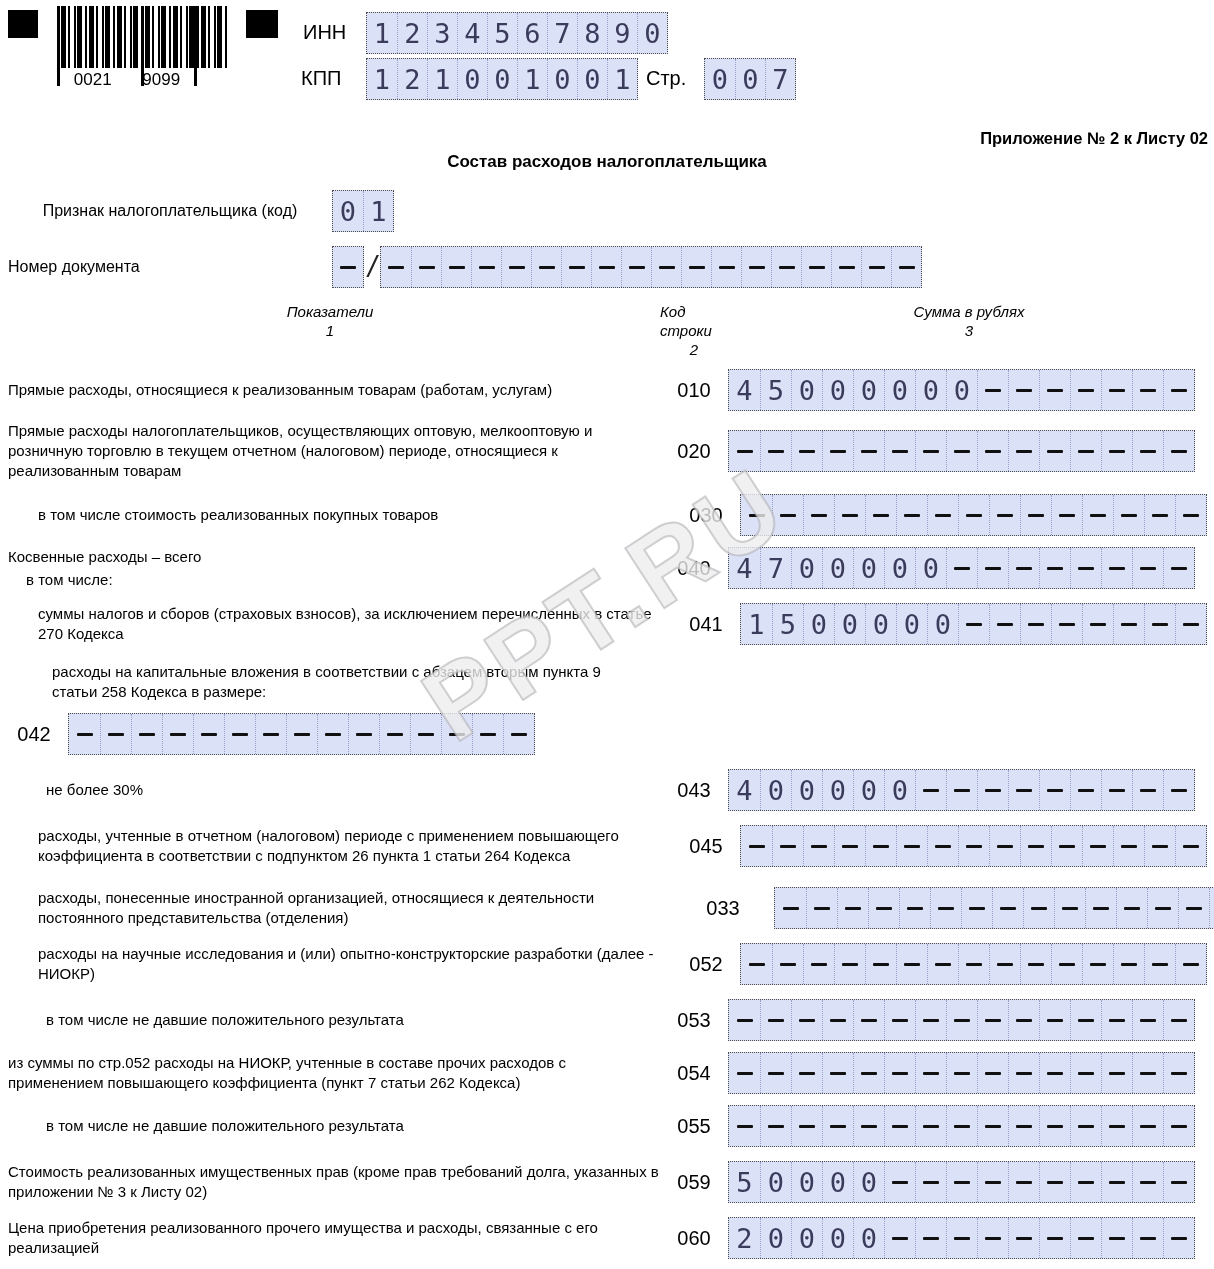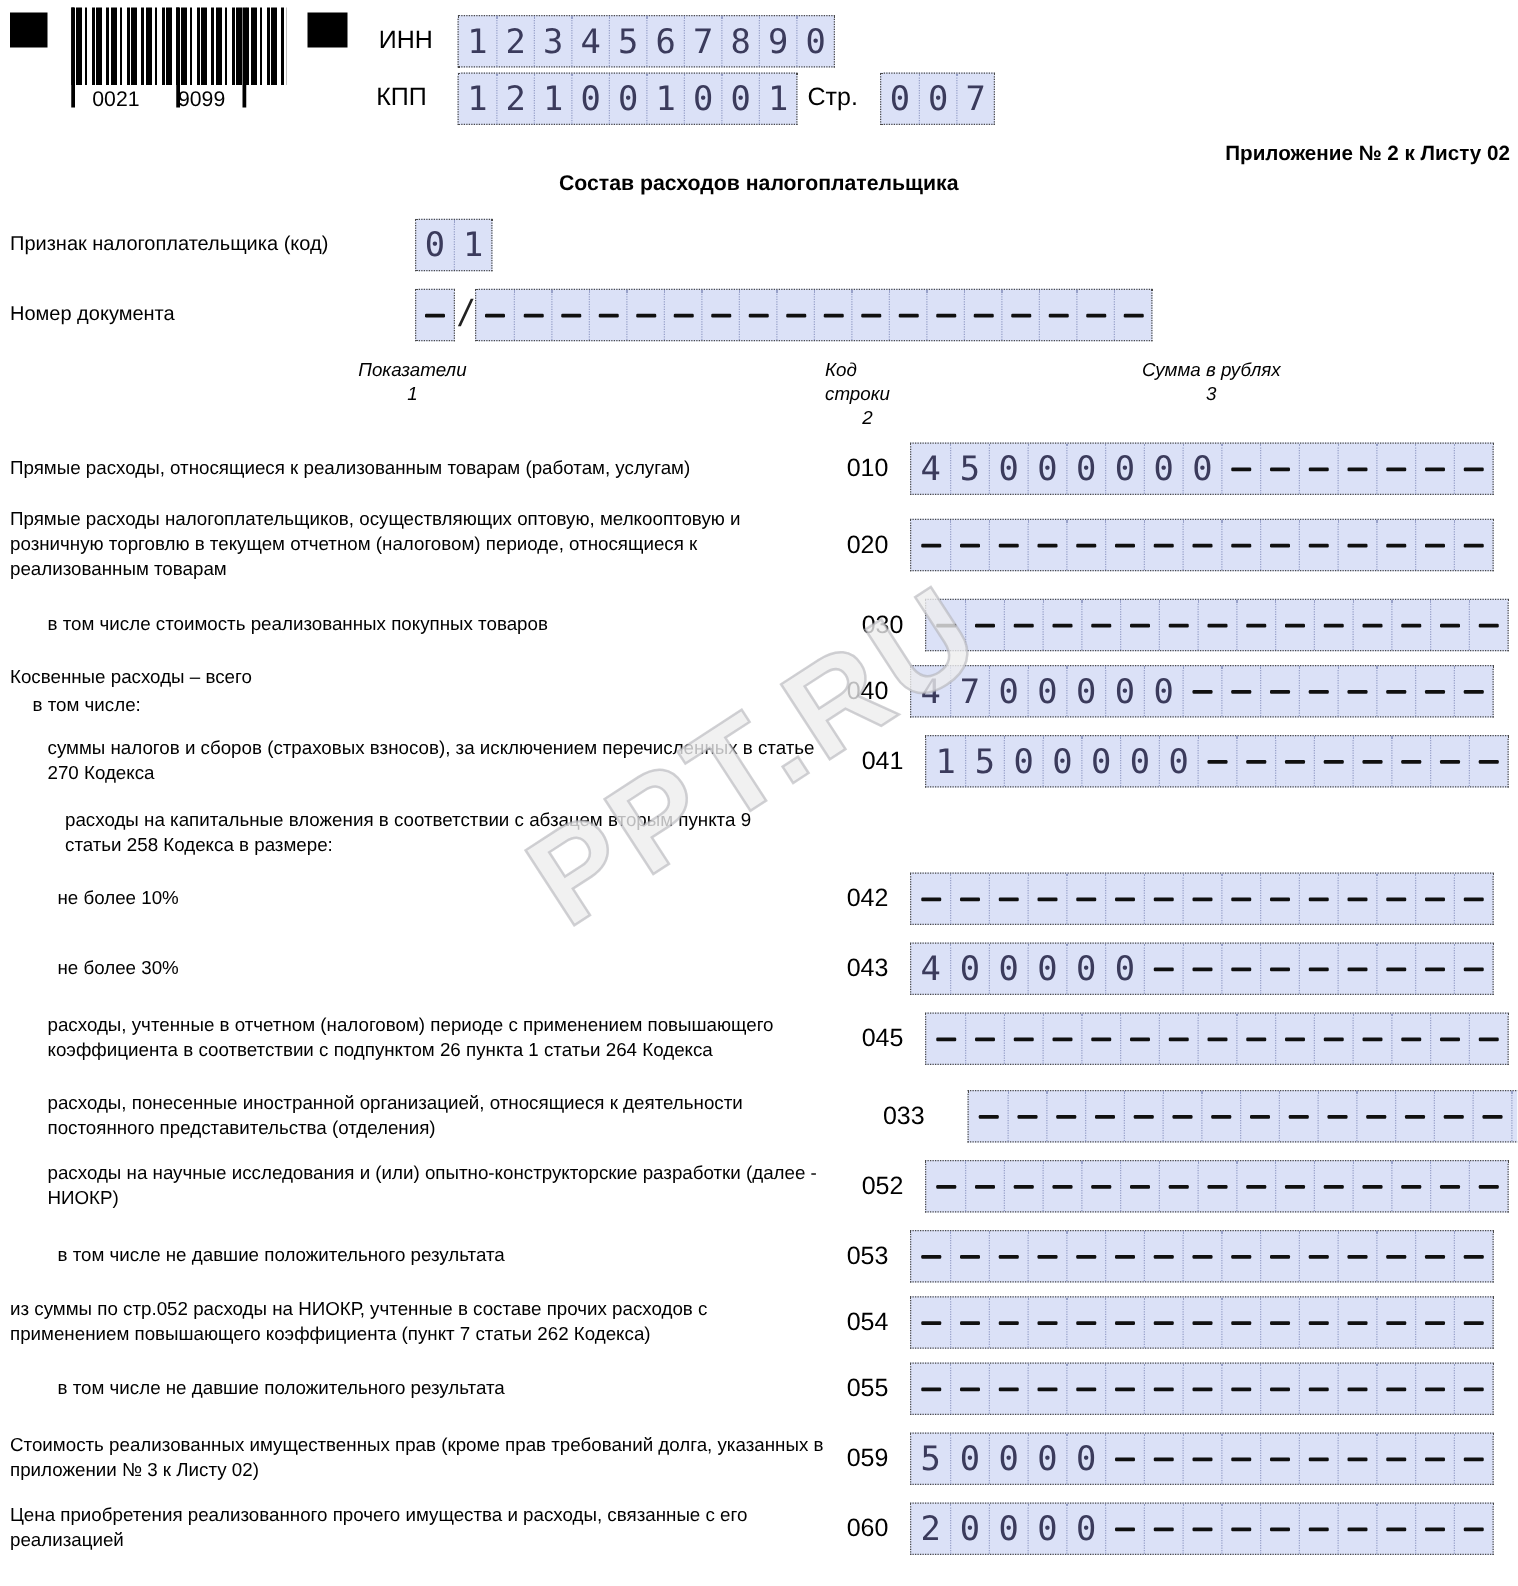--- a/index.html
+++ b/index.html
@@ -34,26 +34,26 @@
   
   .cellgroup { display: inline-flex; border: 1px dotted #4a4a4a; background: #dbe1f7; }
   .cell { width: 30px; height: 40px; display: flex; align-items: center; justify-content: center;
     border-left: 1px dotted #98a1c9; }
   .cell:first-child { border-left: none; }
   .digit { font-family: "DejaVu Sans Mono", monospace; font-size: 27px; line-height: 1;
     color: #3b3b5c; font-weight: normal; }
   .dash { width: 16px; height: 3px; background: #101010; border-radius: 1px; }
 
   
-  .appendix { margin: 12px 6px 0 0; text-align: right; font-weight: bold; font-size: 16.5px; }
+  .appendix { margin: 27px 6px 0 0; text-align: right; font-weight: bold; font-size: 16.5px; }
   .form-title { margin-top: 4px; text-align: center; font-weight: bold; font-size: 17px; }
 
   
   .meta-row { display: flex; align-items: center; }
-  .meta-row.attr { margin-top: 18px; }
+  .meta-row.attr { margin-top: 18px; text-align: center; }
   .meta-row.docnum { margin-top: 14px; }
   .meta-label { flex: 0 0 332px; padding-left: 8px; font-size: 16px; }
   .slash { font-size: 30px; font-style: italic; margin: 0 4px; color: #222; line-height: 40px; }
 
   
   .colheads { display: flex; margin-top: 14px; font-style: italic; font-size: 15px; }
   .colhead { display: flex; flex-direction: column; align-items: center; line-height: 19px; }
   .colhead.c1 { flex: 0 0 660px; }
   .colhead.c2 { flex: 0 0 68px; }
   .colhead.c3 { flex: 0 0 482px; }
@@ -553,24 +553,20 @@
 
   <div class="trow ind1 no-field">
     <div class="tlabel">
       <div class="tlabel-main">расходы на капитальные вложения в соответствии с абзацем вторым пункта 9 статьи 258 Кодекса в размере:</div>
 
     </div>
 
   </div>
 
   <div class="trow ind2" data-code="042">
-    <div class="tlabel">
-      <div class="tlabel-main">не более 10%</div>
-
-    </div>
     <div class="tcode">042</div>
     <div class="tfield cellgroup">
           <span class="cell">
             <span class="dash"></span>
           </span>
           <span class="cell">
             <span class="dash"></span>
           </span>
           <span class="cell">
             <span class="dash"></span>

